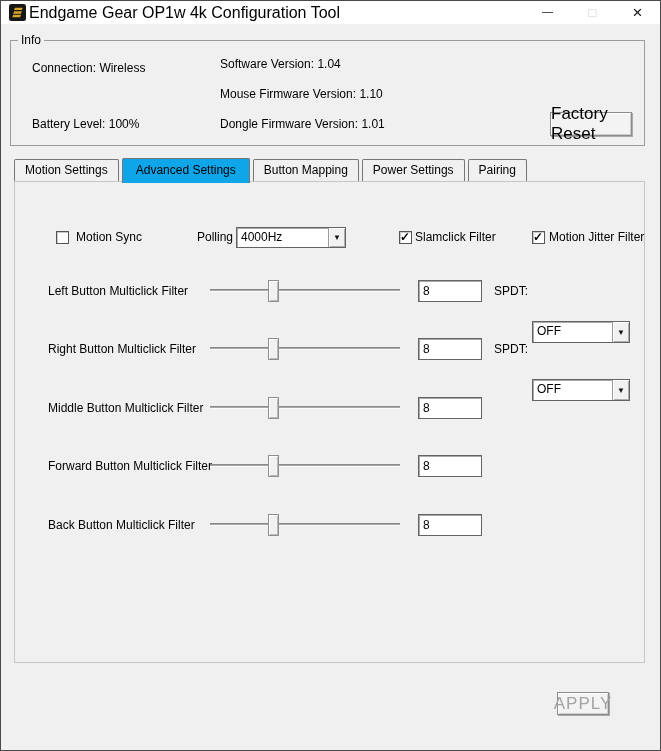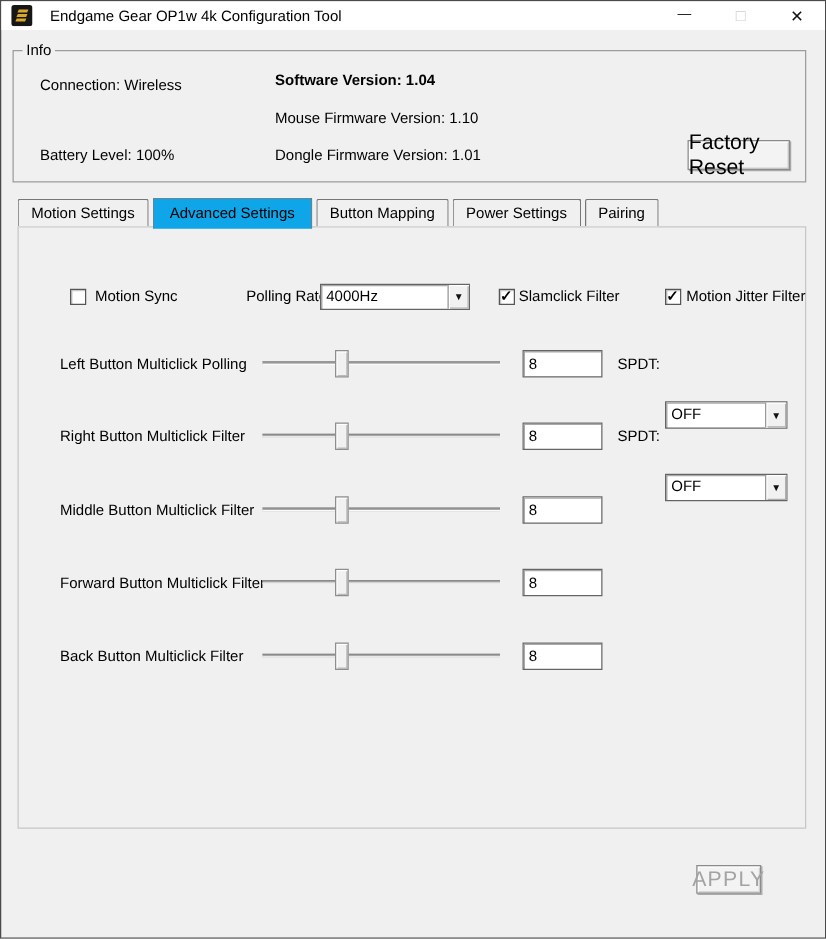--- a/index.html
+++ b/index.html
@@ -5,21 +5,21 @@
   * { margin:0; padding:0; box-sizing:border-box; }
   body { background:#cfcfcf; }
   .window {
     position:relative; width:661px; height:751px; overflow:hidden;
     background:#f0f0f0; border:1px solid #4a4a4a;
     font-family:"Liberation Sans", sans-serif; font-size:12px; color:#000;
   }
   
   .titlebar { position:relative; height:23px; background:#ffffff; display:flex; align-items:center; padding-left:8px; }
   .app-icon { width:17px; height:17px; display:block; }
-  .win-title { margin-left:14px; font-size:12px; white-space:nowrap; }
+  .win-title { margin-left:3px; font-size:16px; white-space:nowrap; }
   .win-controls { position:absolute; right:0; top:0; height:23px; display:flex; }
   .win-btn { width:45px; height:23px; display:flex; align-items:center; justify-content:center; color:#111; }
   .win-btn.min span { font-size:11px; margin-top:-3px; }
   .win-btn.max span { font-size:13px; color:#cdcdcd; }
   .win-btn.close span { font-size:17px; line-height:17px; }
   
   .groupbox { position:absolute; left:9px; top:39px; width:635px; height:106px; border:1px solid #9c9c9c; }
   .groupbox .legend { position:absolute; top:-8px; left:7px; background:#f0f0f0; padding:0 3px; }
   .info-text { position:absolute; white-space:nowrap; }
   .btn {
@@ -83,21 +83,21 @@
       <div class="win-btn close">
           <span>×</span>
         </div>
     </div>
   </div>
 
   <div class="groupbox">
     <span class="legend">Info</span>
     <span class="info-text" style="left:21px; top:20px;">Connection: Wireless</span>
     <span class="info-text" style="left:21px; top:76px;">Battery Level: 100%</span>
-    <span class="info-text" style="left:209px; top:16px;font-weight:bold;">Software Version: 1.04</span>
+    <span class="info-text" style="left:209px; top:16px;">Software Version: 1.04</span>
     <span class="info-text" style="left:209px; top:46px;">Mouse Firmware Version: 1.10</span>
     <span class="info-text" style="left:209px; top:76px;">Dongle Firmware Version: 1.01</span>
     <div class="btn factory-btn">Factory Reset</div>
   </div>
 
   <div class="tabbar">
     <div class="tab">Motion Settings</div>
     <div class="tab active">Advanced Settings</div>
     <div class="tab">Button Mapping</div>
     <div class="tab">Power Settings</div>
@@ -105,37 +105,37 @@
   </div>
 
   <div class="panel">
 
     <div class="checkbox" style="left:41px; top:49px;">
       
     </div>
     <span class="cb-label" style="left:61px; top:44px;">Motion Sync</span>
 
     <span class="plain-label" style="left:155px; top:44px;margin-left:27px;">Polling Rate</span>
-    <div class="dropdown" style="left:241px; top:45px; width:120px;">
+    <div class="dropdown" style="left:221px; top:45px; width:110px;">
       <span class="val">4000Hz</span>
       <span class="dd-btn">▼</span>
     </div>
 
     <div class="checkbox checked" style="left:384px; top:49px;">
       <span class="mark">✓</span>
     </div>
     <span class="cb-label" style="left:400px; top:44px;">Slamclick Filter</span>
 
     <div class="checkbox checked" style="left:517px; top:49px;">
       <span class="mark">✓</span>
     </div>
     <span class="cb-label" style="left:534px; top:44px;">Motion Jitter Filter</span>
 
     <div class="slider-row" style="top:98px;">
-      <span class="row-label">Left Button Multiclick Polling</span>
+      <span class="row-label">Left Button Multiclick Filter</span>
       <div class="track"></div>
       <div class="thumb"></div>
       <input class="num-input" value="8" style="">
       <span class="plain-label spdt-label">SPDT:</span>
       <div class="dropdown spdt-dd">
         <span class="val">OFF</span>
         <span class="dd-btn">▼</span>
       </div>
     </div>
 

